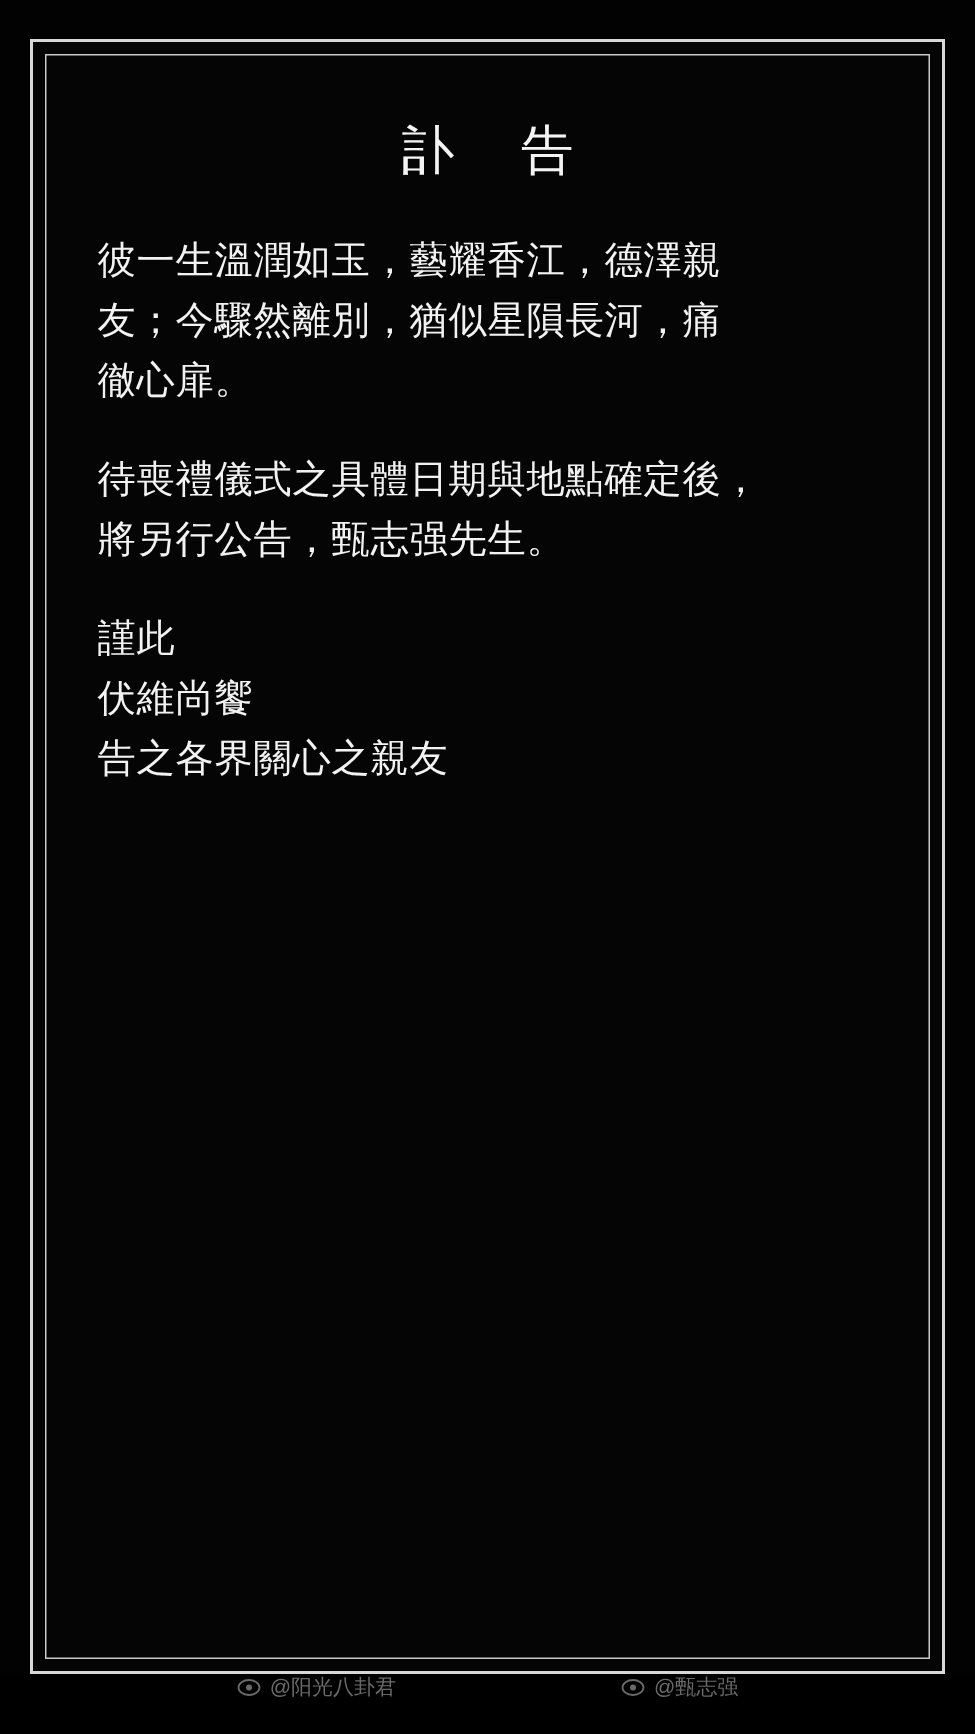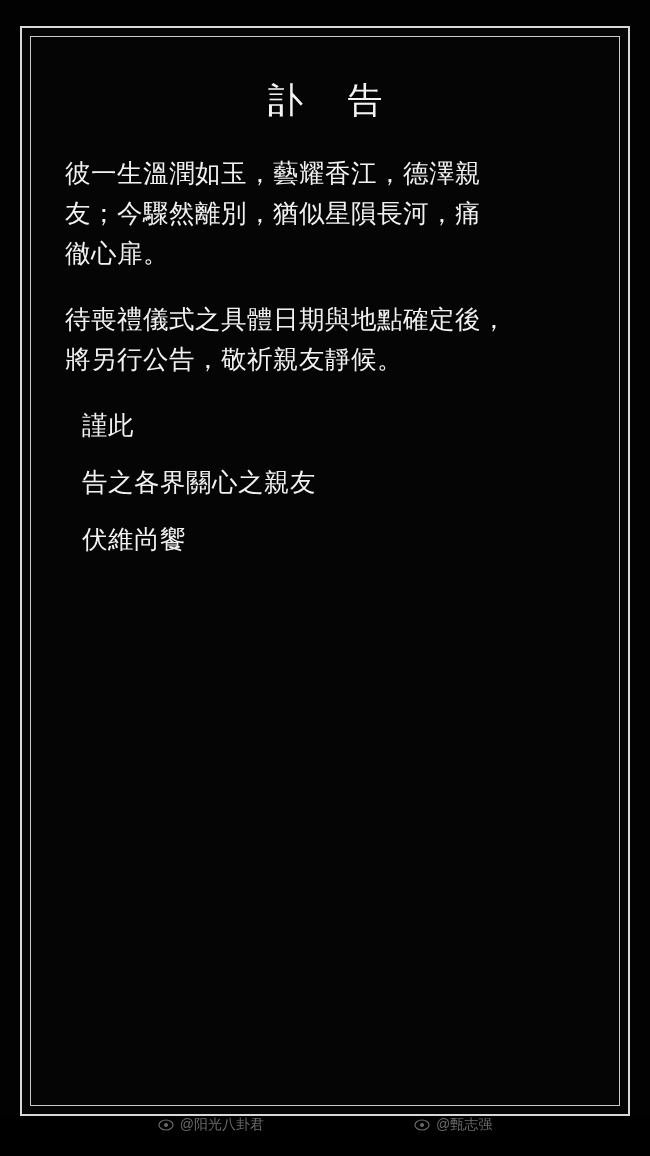--- a/index.html
+++ b/index.html
@@ -59,21 +59,21 @@
     font-family: "Liberation Serif", "DejaVu Serif", serif;
   }
   .para {
     margin: 0 0 26px 0;
     white-space: pre-wrap;
   }
   .sign-block {
     margin-top: 2px;
   }
   .sign-line {
-    margin: 17px;
+    margin: 0;
     white-space: pre-wrap;
   }
   .footer {
     position: absolute;
     left: 0;
     bottom: 0;
     width: 650px;
     height: 40px;
     display: flex;
     align-items: flex-start;
@@ -105,26 +105,26 @@
   <div class="notice-card">
     <div class="notice-inner">
 
       <div class="title">訃 告</div>
 
       <div class="body-text">
         <p class="para">彼一生溫潤如玉，藝耀香江，德澤親
 友；今驟然離別，猶似星隕長河，痛
 徹心扉。</p>
         <p class="para">待喪禮儀式之具體日期與地點確定後，
-將另行公告，敬祈親友靜候。</p>
+將另行公告，甄志强先生。</p>
 
         <div class="sign-block">
           <p class="sign-line">謹此</p>
+          <p class="sign-line">伏維尚饗</p>
           <p class="sign-line">告之各界關心之親友</p>
-          <p class="sign-line">伏維尚饗</p>
         </div>
 
       </div>
 
     </div>
   </div>
 
   <div class="footer">
     <div class="watermark">
       <span class="weibo-eye">

